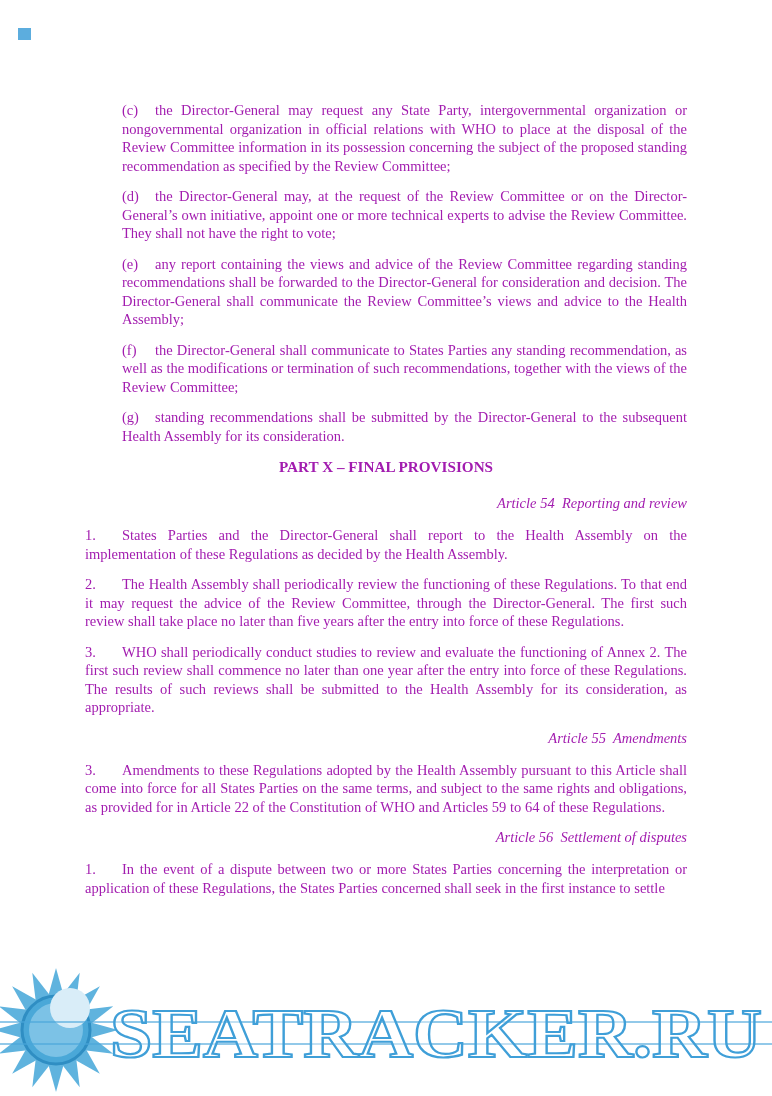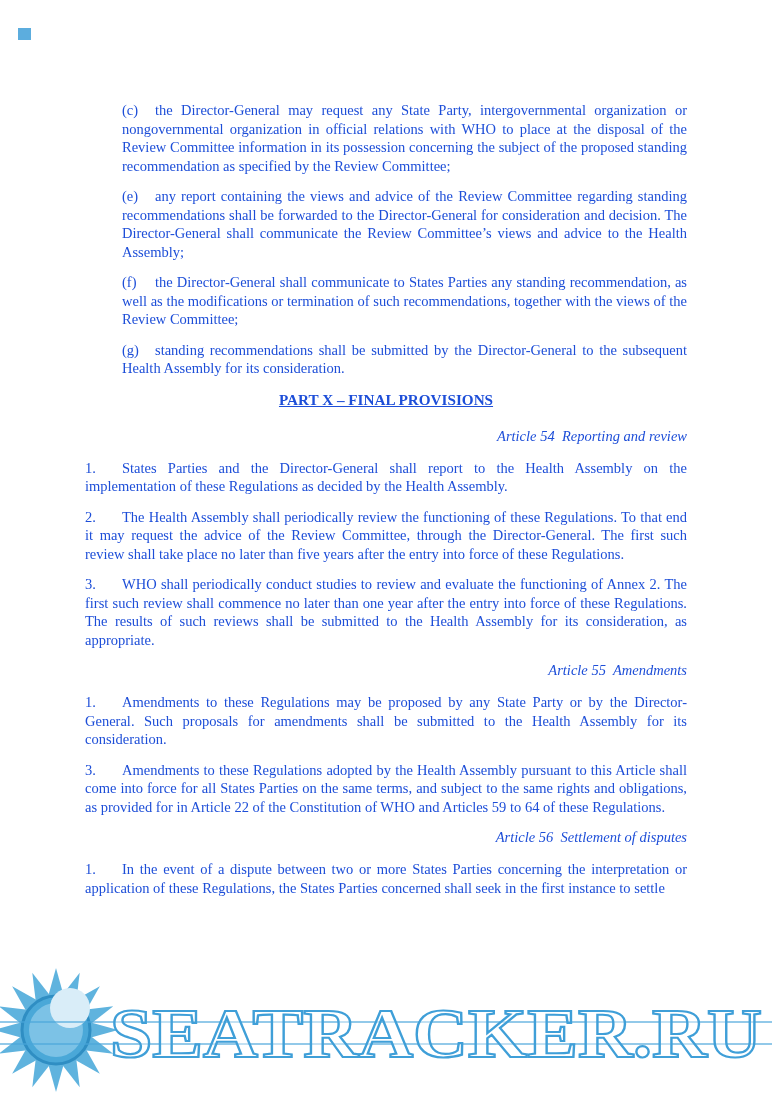--- a/index.html
+++ b/index.html
@@ -4,21 +4,21 @@
 <style>
   * { box-sizing: border-box; }
   html, body { margin: 0; padding: 0; background: #ffffff; }
   .page {
     position: relative;
     width: 772px;
     height: 1096px;
     background: #ffffff;
     overflow: hidden;
     font-family: "Liberation Serif", serif;
-    color: #1d4ed8;
+    color: #a21caf;
   }
   .content {
     position: absolute;
     left: 85px;
     top: 101px;
     width: 602px;
   }
   .body-para {
     font-size: 14.5px;
     line-height: 18.5px;
@@ -28,21 +28,20 @@
   .lettered { margin-left: 37px; }
   .plabel { display: inline-block; }
   .lettered .plabel { width: 33px; }
   .numbered .plabel { width: 37px; }
   .part-heading {
     font-size: 15.2px;
     font-weight: bold;
     text-align: center;
     line-height: 19px;
     margin: 0 0 18px 0;
-    text-decoration: underline;
   }
   .article-title {
     font-size: 14.5px;
     font-style: italic;
     font-weight: normal;
     text-align: right;
     line-height: 19px;
     margin: 6px 0 13px 0;
     white-space: pre-wrap;
   }
@@ -78,40 +77,40 @@
 <body>
 
 <div class="page">
 
   <div class="corner-mark"></div>
 
   <div class="content">
 
     <p class="body-para lettered"><span class="plabel">(c)</span><span>the Director-General may request any State Party, intergovernmental organization or nongovernmental organization in official relations with WHO to place at the disposal of the Review Committee information in its possession concerning the subject of the proposed standing recommendation as specified by the Review Committee;</span></p>
 
+    <p class="body-para lettered"><span class="plabel">(d)</span><span>the Director-General may, at the request of the Review Committee or on the Director-General’s own initiative, appoint one or more technical experts to advise the Review Committee. They shall not have the right to vote;</span></p>
 
     <p class="body-para lettered"><span class="plabel">(e)</span><span>any report containing the views and advice of the Review Committee regarding standing recommendations shall be forwarded to the Director-General for consideration and decision. The Director-General shall communicate the Review Committee’s views and advice to the Health Assembly;</span></p>
 
     <p class="body-para lettered"><span class="plabel">(f)</span><span>the Director-General shall communicate to States Parties any standing recommendation, as well as the modifications or termination of such recommendations, together with the views of the Review Committee;</span></p>
 
     <p class="body-para lettered"><span class="plabel">(g)</span><span>standing recommendations shall be submitted by the Director-General to the subsequent Health Assembly for its consideration.</span></p>
 
     <h1 class="part-heading">PART X – FINAL PROVISIONS</h1>
 
     <h2 class="article-title">Article 54&nbsp; Reporting and review</h2>
 
     <p class="body-para numbered"><span class="plabel">1.</span><span>States Parties and the Director-General shall report to the Health Assembly on the implementation of these Regulations as decided by the Health Assembly.</span></p>
 
     <p class="body-para numbered"><span class="plabel">2.</span><span>The Health Assembly shall periodically review the functioning of these Regulations. To that end it may request the advice of the Review Committee, through the Director-General. The first such review shall take place no later than five years after the entry into force of these Regulations.</span></p>
 
     <p class="body-para numbered"><span class="plabel">3.</span><span>WHO shall periodically conduct studies to review and evaluate the functioning of Annex 2. The first such review shall commence no later than one year after the entry into force of these Regulations. The results of such reviews shall be submitted to the Health Assembly for its consideration, as appropriate.</span></p>
 
     <h2 class="article-title">Article 55&nbsp; Amendments</h2>
 
-    <p class="body-para numbered"><span class="plabel">1.</span><span>Amendments to these Regulations may be proposed by any State Party or by the Director-General. Such proposals for amendments shall be submitted to the Health Assembly for its consideration.</span></p>
 
 
     <p class="body-para numbered"><span class="plabel">3.</span><span>Amendments to these Regulations adopted by the Health Assembly pursuant to this Article shall come into force for all States Parties on the same terms, and subject to the same rights and obligations, as provided for in Article 22 of the Constitution of WHO and Articles 59 to 64 of these Regulations.</span></p>
 
     <h2 class="article-title">Article 56&nbsp; Settlement of disputes</h2>
 
     <p class="body-para numbered"><span class="plabel">1.</span><span>In the event of a dispute between two or more States Parties concerning the interpretation or application of these Regulations, the States Parties concerned shall seek in the first instance to settle</span></p>
 
   </div>
 

